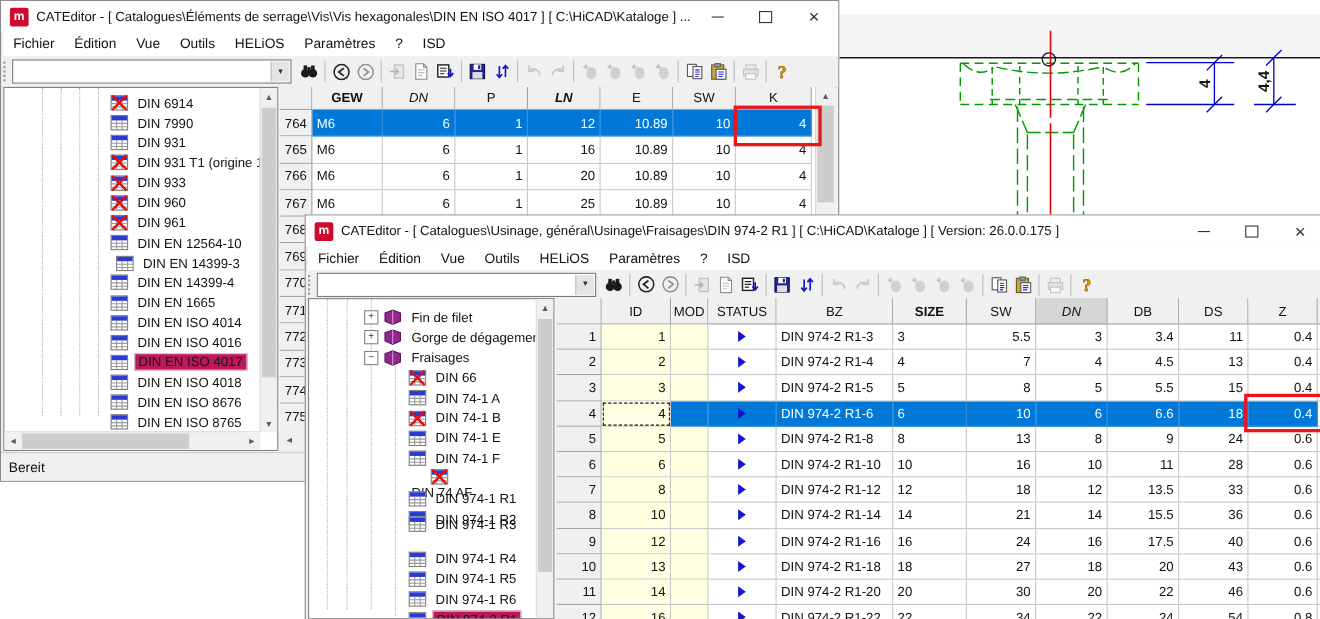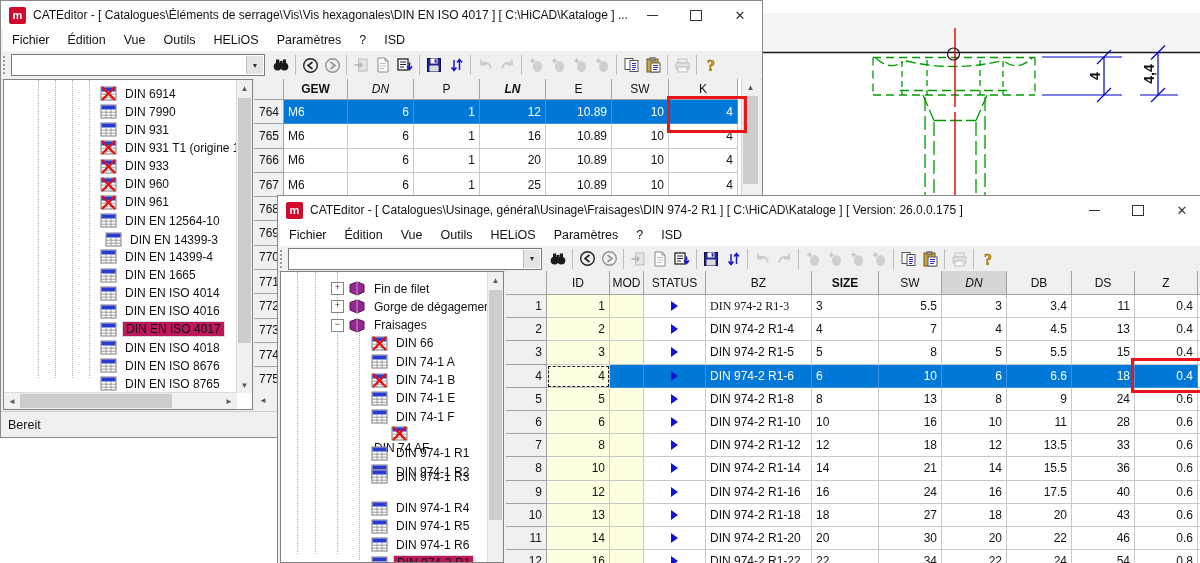--- a/index.html
+++ b/index.html
@@ -896,21 +896,21 @@
           <div class="cell hcell" style="width: 63px; height: 24px;">Z</div>
           <div class="cell hcell" style="width: 65px; height: 24px;"></div>
         </div>
         <div class="trow">
           <div class="cell numcell" style="width: 41px; height: 23.2px;">1</div>
           <div class="cell r idcell" style="width: 63px; height: 23.2px;">1</div>
           <div class="cell idcell" style="width: 34px; height: 23.2px;"></div>
           <div class="cell c" style="width: 62px; height: 23.2px;">
             <span class="play"></span>
           </div>
-          <div class="cell l" style="width: 106px; height: 23.2px; font-family: Liberation Serif, serif;">DIN 974-2 R1-3</div>
+          <div class="cell l" style="width: 106px; height: 23.2px;">DIN 974-2 R1-3</div>
           <div class="cell l" style="width: 67px; height: 23.2px;">3</div>
           <div class="cell r" style="width: 63px; height: 23.2px;">5.5</div>
           <div class="cell r" style="width: 65px; height: 23.2px;">3</div>
           <div class="cell r" style="width: 65px; height: 23.2px;">3.4</div>
           <div class="cell r" style="width: 63px; height: 23.2px;">11</div>
           <div class="cell r" style="width: 63px; height: 23.2px;">0.4</div>
           <div class="cell" style="width: 65px; height: 23.2px;"></div>
         </div>
         <div class="trow">
           <div class="cell numcell" style="width: 41px; height: 23.2px;">2</div>

